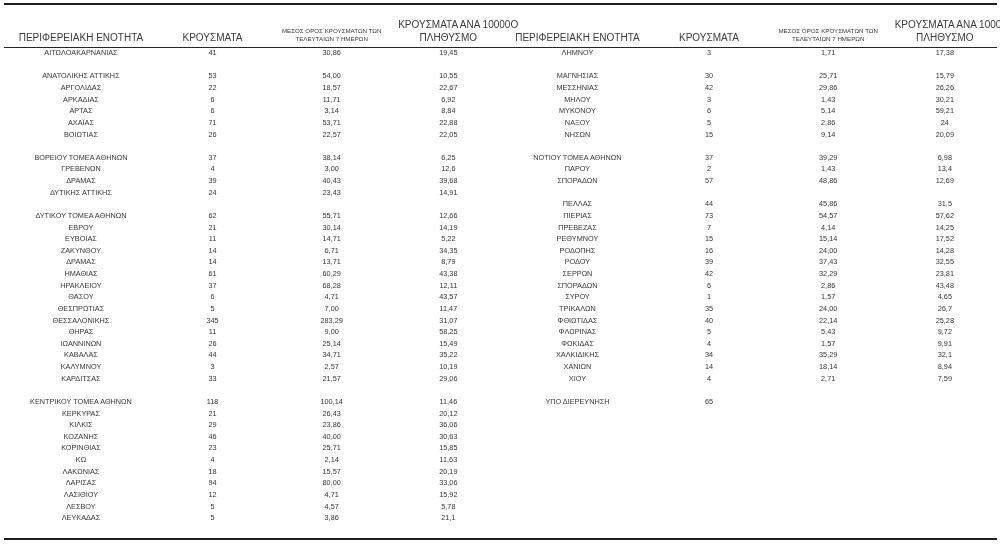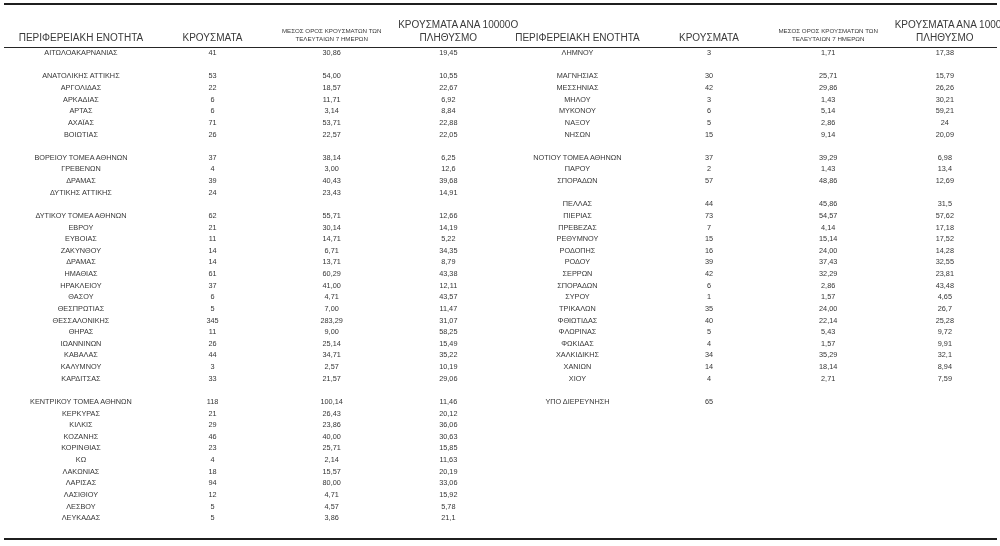--- a/index.html
+++ b/index.html
@@ -200,21 +200,21 @@
           </tr>
           <tr>
             <td>ΗΜΑΘΙΑΣ</td>
             <td>61</td>
             <td>60,29</td>
             <td>43,38</td>
           </tr>
           <tr>
             <td>ΗΡΑΚΛΕΙΟΥ</td>
             <td>37</td>
-            <td>41,00</td>
+            <td>68,28</td>
             <td>12,11</td>
           </tr>
           <tr>
             <td>ΘΑΣΟΥ</td>
             <td>6</td>
             <td>4,71</td>
             <td>43,57</td>
           </tr>
           <tr>
             <td>ΘΕΣΠΡΩΤΙΑΣ</td>
@@ -445,21 +445,21 @@
           <tr>
             <td>ΠΙΕΡΙΑΣ</td>
             <td>73</td>
             <td>54,57</td>
             <td>57,62</td>
           </tr>
           <tr>
             <td>ΠΡΕΒΕΖΑΣ</td>
             <td>7</td>
             <td>4,14</td>
-            <td>17,18</td>
+            <td>14,25</td>
           </tr>
           <tr>
             <td>ΡΕΘΥΜΝΟΥ</td>
             <td>15</td>
             <td>15,14</td>
             <td>17,52</td>
           </tr>
           <tr>
             <td>ΡΟΔΟΠΗΣ</td>
             <td>16</td>

